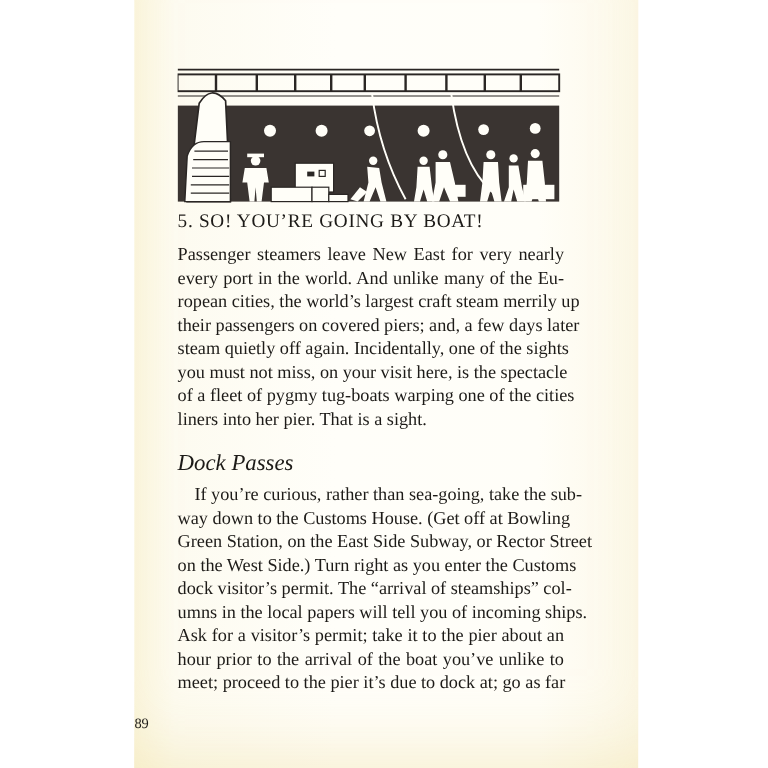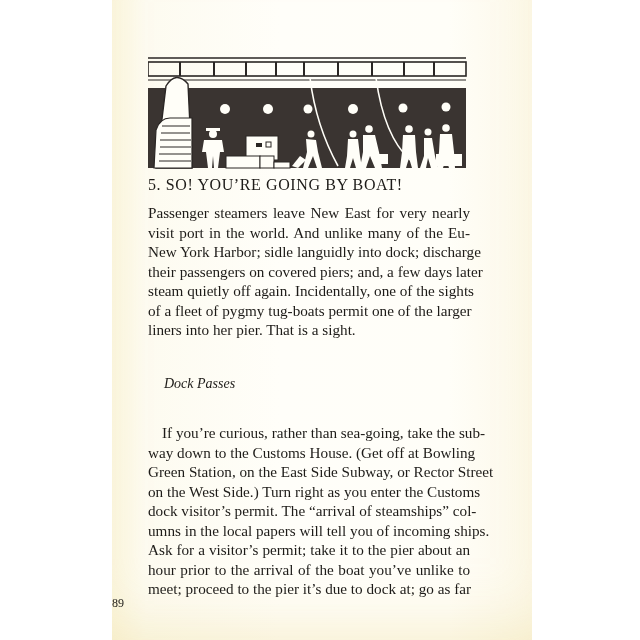--- a/index.html
+++ b/index.html
@@ -56,28 +56,28 @@
     }
     .body-text .line.last {
       text-align-last: left;
     }
     .body-text .line.indent {
       padding-left: 14px;
     }
     .para-1 { top: 203px; }
     .subheading {
       position: absolute;
-      left: 52px;
+      left: 36px;
       top: 376px;
       font-family: "Liberation Serif", "DejaVu Serif", serif;
       font-style: italic;
-      font-size: 14px;
+      font-size: 19px;
       color: #1d1b18;
     }
-    .para-2 { top: 403px; margin-top: 20px; }
+    .para-2 { top: 403px; }
     .page-number {
       position: absolute;
       left: 0;
       width: 390px;
       top: 596px;
       font-family: "Liberation Serif", "DejaVu Serif", serif;
       font-size: 12px;
       color: #1d1b18;
     }
   </style>
@@ -162,25 +162,26 @@
         <path d="M292 78 L304 78 L306 96 L307 112 L301 112 L298 102 L295 112 L289 112 L291 96 Z"></path>
         <rect x="288" y="98" width="26" height="12"></rect>
       </g>
     </svg>
   </div>
 
   <div class="heading">5. SO! YOU’RE GOING BY BOAT!</div>
 
   <p class="body-text para-1">
     <span class="line">Passenger steamers leave New East  for very  nearly</span>
-    <span class="line">visit port in the world. And unlike many of the Eu-</span>
-    <span class="line">New York Harbor; sidle languidly into dock; discharge</span>
+    <span class="line">every port in the world. And unlike many of the Eu-</span>
+    <span class="line">ropean cities, the world’s largest craft steam merrily up</span>
     <span class="line">their passengers on covered piers; and, a few days later</span>
     <span class="line">steam quietly off again.  Incidentally, one of the sights</span>
-    <span class="line">of a fleet of pygmy tug-boats permit one of the larger</span>
+    <span class="line">you must not miss, on your visit here, is the spectacle</span>
+    <span class="line">of a fleet of pygmy tug-boats warping one of the cities</span>
     <span class="line last">liners into her pier.   That is a sight.</span>
   </p>
 
   <div class="subheading">Dock Passes</div>
 
   <p class="body-text para-2">
     <span class="line indent">If you’re curious, rather than sea-going, take the sub-</span>
     <span class="line">way down to the Customs House. (Get off at Bowling</span>
     <span class="line">Green Station, on the East Side Subway, or Rector Street</span>
     <span class="line">on the West Side.)  Turn right as you enter the Customs</span>

